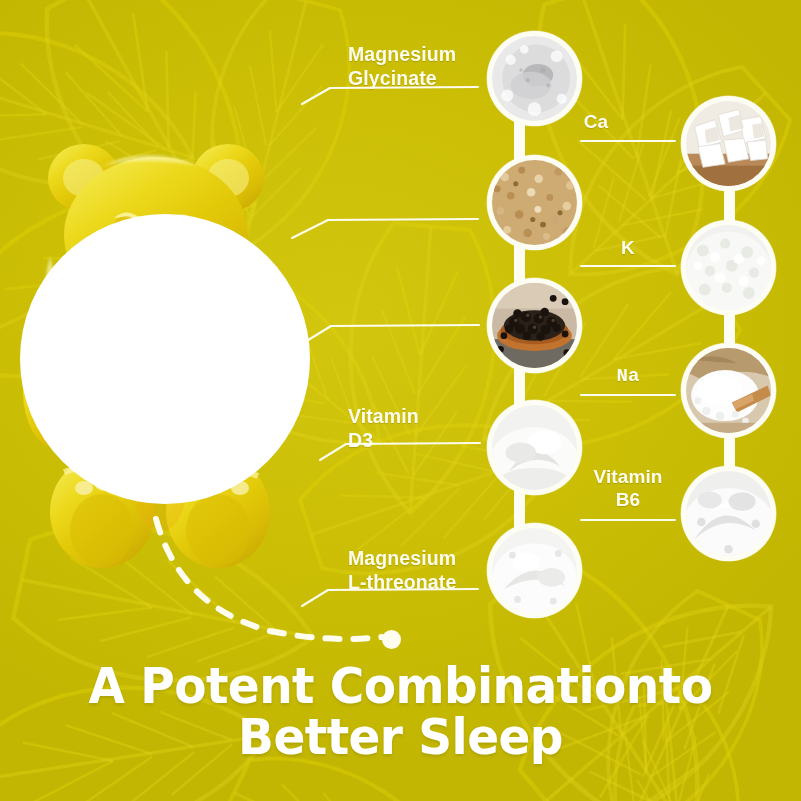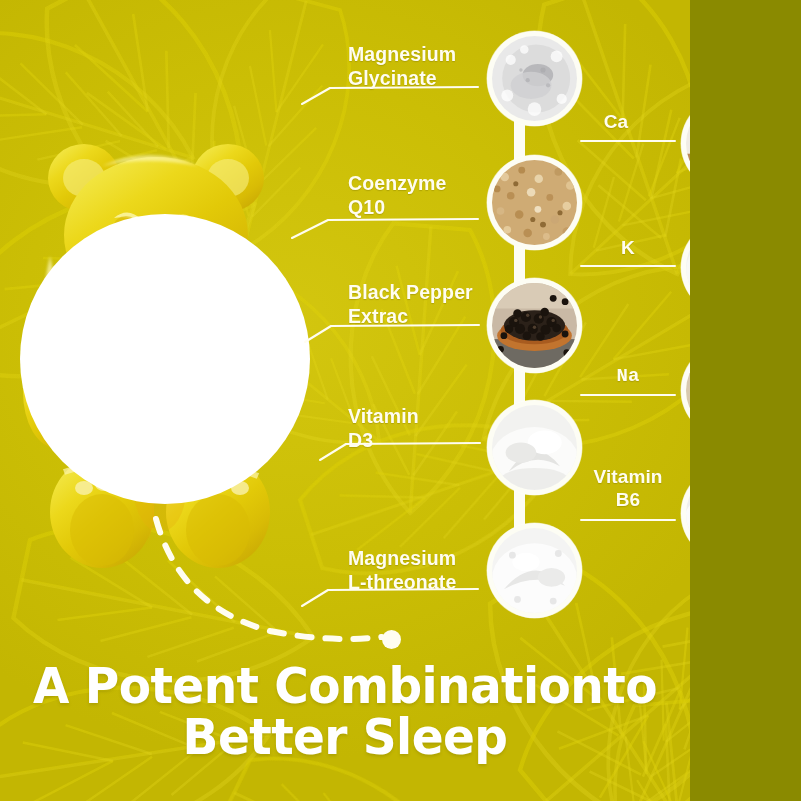--- a/index.html
+++ b/index.html
@@ -7,21 +7,21 @@
     margin: 0;
     padding: 0;
     background: #8a8a00;
   }
   body {
     font-family: "Liberation Sans", sans-serif;
   }
 
   #poster {
     position: relative;
-    width: 690px;
+    width: 801px;
     height: 801px;
     overflow: hidden;
     background: #cbbe05;
   }
 
   
   .bg-layer {
     position: absolute;
     inset: 0;
     z-index: 0;
@@ -389,30 +389,26 @@
   </div>
 
   <div class="label l-left" style="left:348px; top:43px; width:140px;">Magnesium
 Glycinate</div>
   <div class="leader" style="left:300px; top:84px;">
     <svg width="180" height="22">
         <path d="M2 20 L30 4 L178 3" fill="none" stroke="#fffdf0" stroke-width="2.1" stroke-linecap="round" stroke-linejoin="round"></path>
       </svg>
   </div>
 
-  <div class="label l-left" style="left:348px; top:172px; width:140px;">Coenzyme
-Q10</div>
   <div class="leader" style="left:290px; top:214px;">
     <svg width="190" height="26">
         <path d="M2 24 L38 6 L188 5" fill="none" stroke="#fffdf0" stroke-width="2.1" stroke-linecap="round" stroke-linejoin="round"></path>
       </svg>
   </div>
 
-  <div class="label l-left" style="left:348px; top:281px; width:150px;">Black Pepper
-Extrac</div>
   <div class="leader" style="left:303px; top:322px;">
     <svg width="178" height="22">
         <path d="M2 20 L28 4 L176 3" fill="none" stroke="#fffdf0" stroke-width="2.1" stroke-linecap="round" stroke-linejoin="round"></path>
       </svg>
   </div>
 
   <div class="label l-left" style="left:348px; top:405px; width:140px;">Vitamin
 D3</div>
   <div class="leader" style="left:318px; top:440px;">
     <svg width="164" height="22">
@@ -514,21 +510,21 @@
         <ellipse cx="28" cy="34" rx="14" ry="10" fill="#e8e8e8"></ellipse>
         <g fill="#dadada" opacity=".8">
           <circle cx="18" cy="60" r="5"></circle>
             <circle cx="82" cy="62" r="5"></circle>
             <circle cx="50" cy="92" r="5"></circle>
         </g>
       </svg>
     </div>
   </div>
 
-  <div class="label l-right" style="left:566px; top:110px; width:100px;">Ca</div>
+  <div class="label l-right" style="left:546px; top:110px; width:100px;">Ca</div>
   <div class="rule" style="left:580px; top:140px; width:96px;"></div>
 
   <div class="label l-right" style="left:578px; top:236px; width:100px;">K</div>
   <div class="rule" style="left:580px; top:265px; width:96px;"></div>
 
   <div class="label l-right" style="left:578px; top:365px; width:100px;font-family:Liberation Mono, monospace;">Na</div>
   <div class="rule" style="left:580px; top:394px; width:96px;"></div>
 
   <div class="label l-right" style="left:578px; top:465px; width:100px;">Vitamin
 B6</div>

